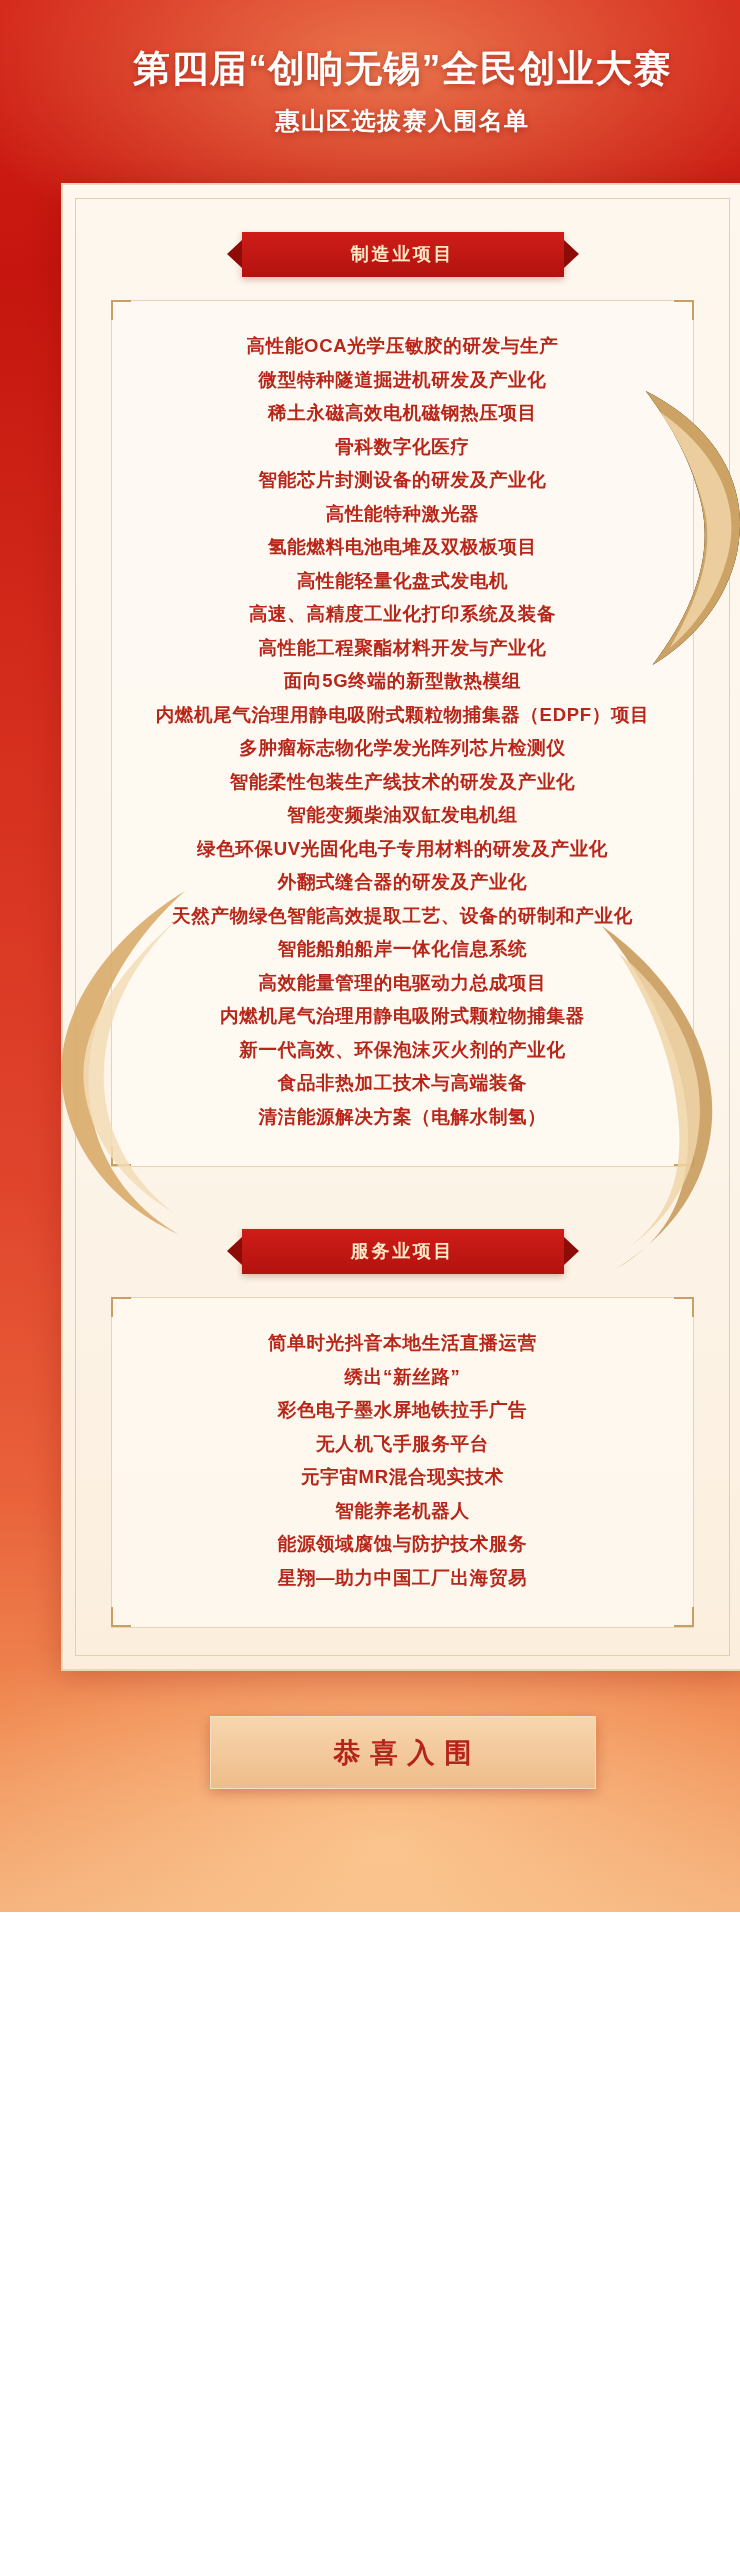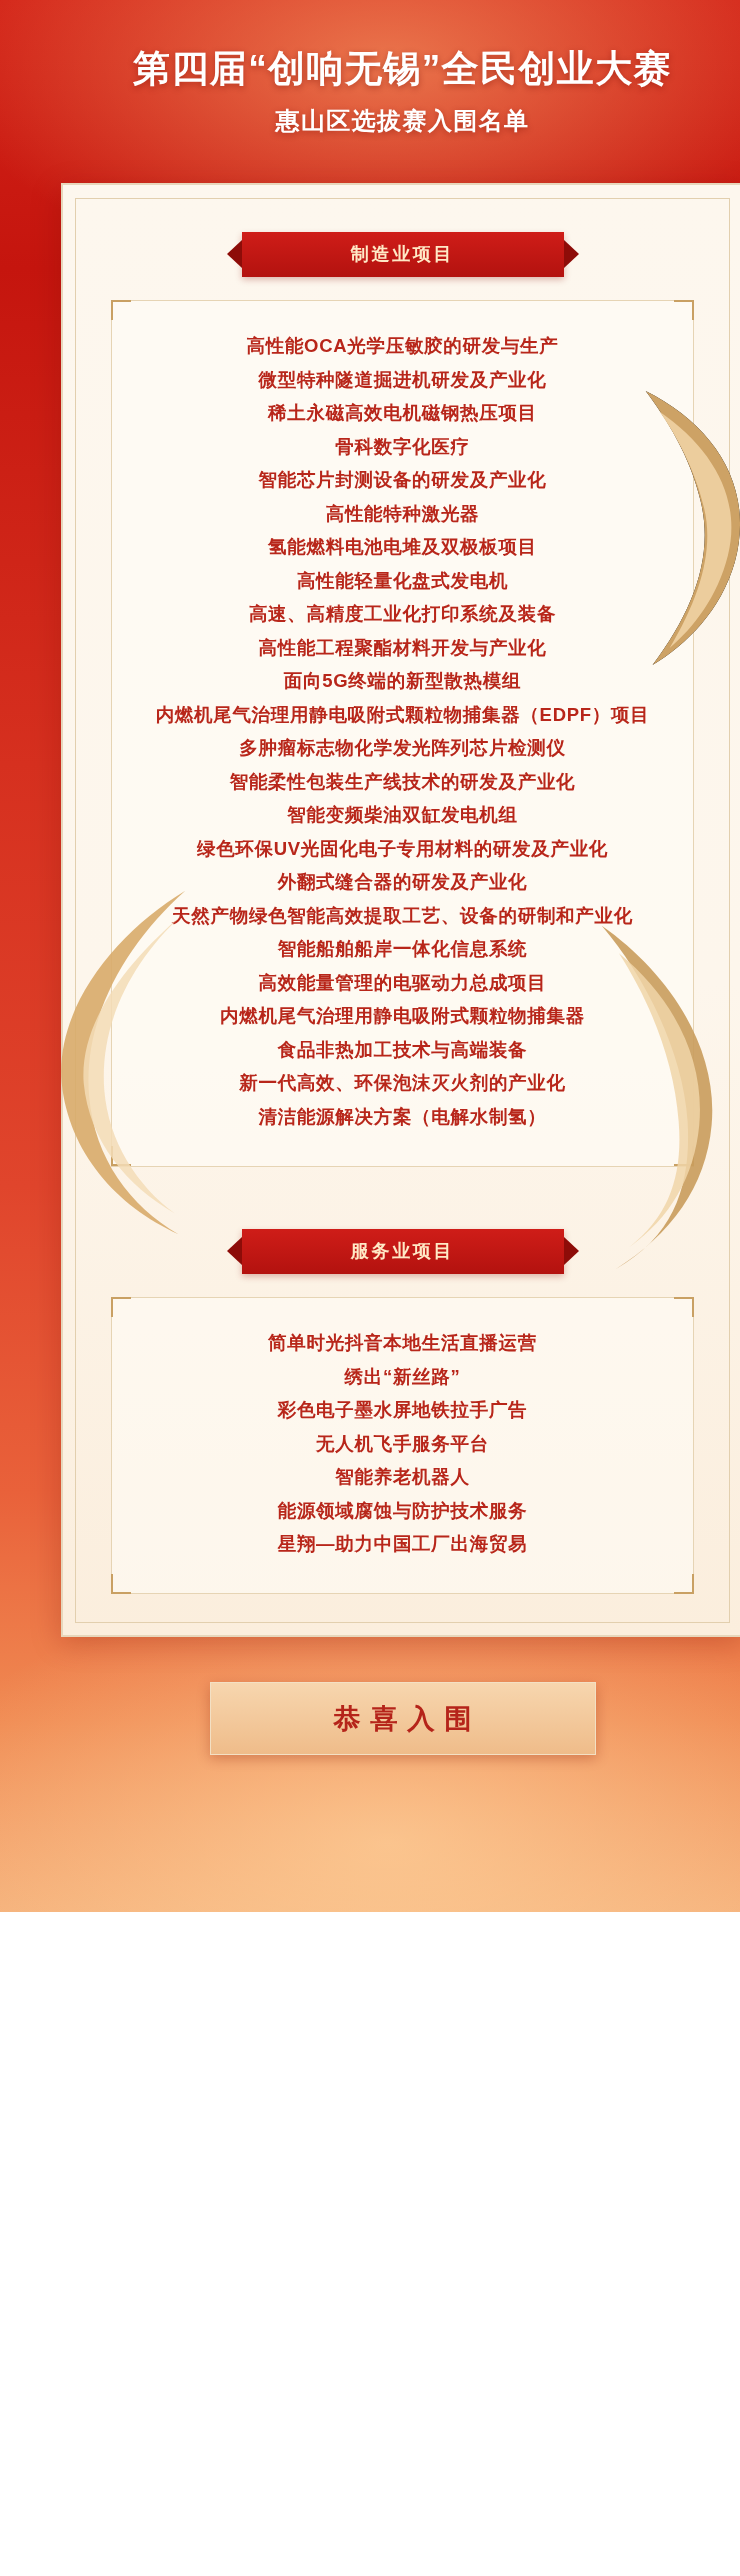--- a/index.html
+++ b/index.html
@@ -256,39 +256,40 @@
       <div class="entry">内燃机尾气治理用静电吸附式颗粒物捕集器（EDPF）项目</div>
       <div class="entry">多肿瘤标志物化学发光阵列芯片检测仪</div>
       <div class="entry">智能柔性包装生产线技术的研发及产业化</div>
       <div class="entry">智能变频柴油双缸发电机组</div>
       <div class="entry">绿色环保UV光固化电子专用材料的研发及产业化</div>
       <div class="entry">外翻式缝合器的研发及产业化</div>
       <div class="entry">天然产物绿色智能高效提取工艺、设备的研制和产业化</div>
       <div class="entry">智能船舶船岸一体化信息系统</div>
       <div class="entry">高效能量管理的电驱动力总成项目</div>
       <div class="entry">内燃机尾气治理用静电吸附式颗粒物捕集器</div>
+      <div class="entry">新一代高效、环保泡沫灭火剂的产业化</div>
       <div class="entry">食品非热加工技术与高端装备</div>
-      <div class="entry">新一代高效、环保泡沫灭火剂的产业化</div>
       <div class="entry">清洁能源解决方案（电解水制氢）</div>
     </div>
 
     <div class="section-plaque" style="margin-top:62px;">
       <div class="plaque-bar">服务业项目</div>
     </div>
 
     <div class="list-panel">
       <span class="corner tl"></span>
       <span class="corner tr"></span>
       <span class="corner bl"></span>
       <span class="corner br"></span>
 
       <div class="entry">简单时光抖音本地生活直播运营</div>
       <div class="entry">绣出“新丝路”</div>
       <div class="entry">彩色电子墨水屏地铁拉手广告</div>
       <div class="entry">无人机飞手服务平台</div>
+      <div class="entry">元宇宙MR混合现实技术</div>
       <div class="entry">智能养老机器人</div>
       <div class="entry">能源领域腐蚀与防护技术服务</div>
       <div class="entry">星翔—助力中国工厂出海贸易</div>
     </div>
 
   </div>
 
   <div class="footer">
     <div class="congrats-btn">恭喜入围</div>
     <div class="footer-spacer"></div>

